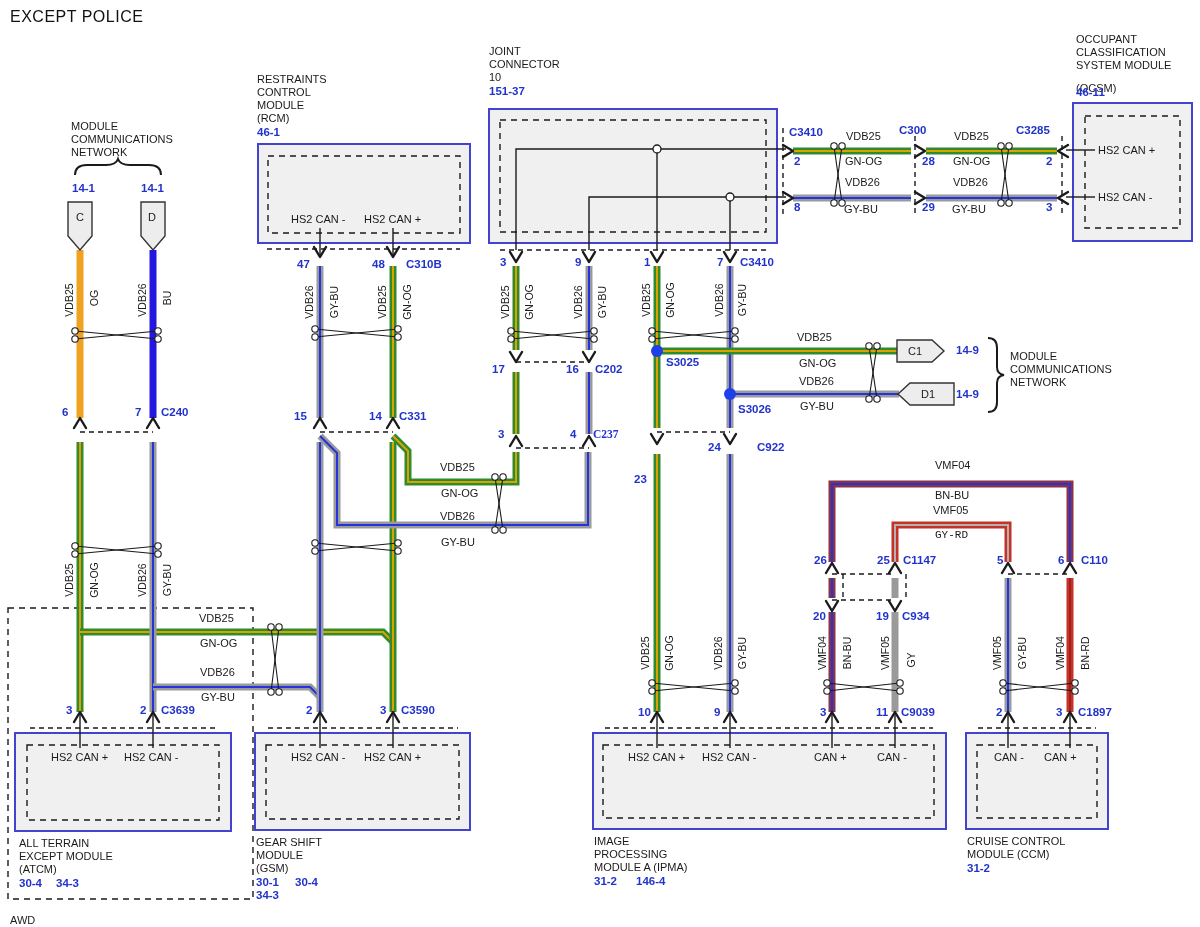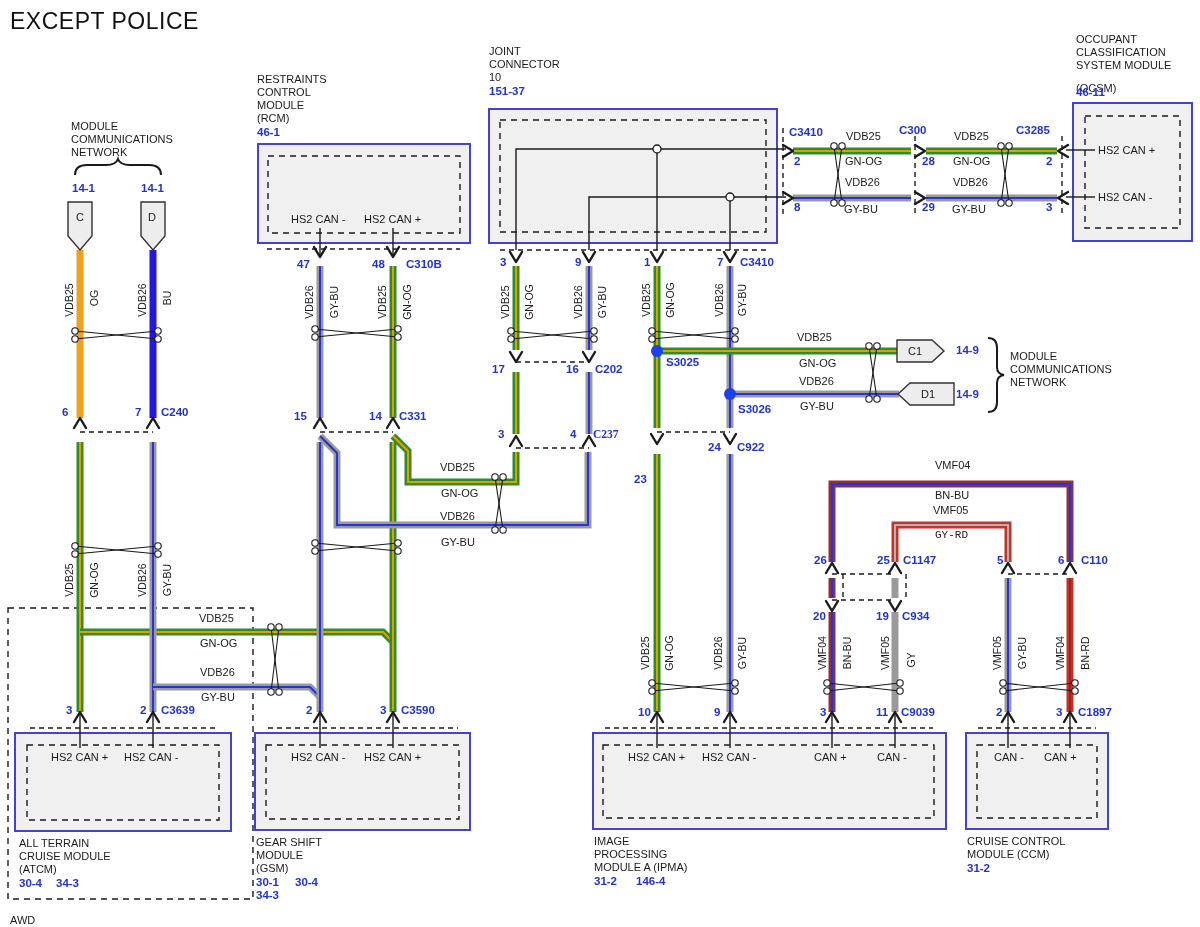--- a/index.html
+++ b/index.html
@@ -3,21 +3,21 @@
 <meta charset="utf-8">
 <style>
   html,body{margin:0;padding:0;background:#fff;}
   .page{position:relative;width:1200px;height:927px;background:#ffffff;overflow:hidden;
         font-family:"Liberation Sans",sans-serif;}
   #diagram-svg{position:absolute;left:0;top:0;}
   #labels{position:absolute;left:0;top:0;width:1200px;height:927px;}
   .lbl{position:absolute;white-space:pre;font-size:11px;line-height:1.15;color:var(--text);}
   .b{color:var(--blue);font-weight:700;font-size:11.5px;}
   .rot{transform:translate(-50%,-50%) rotate(-90deg);font-size:10.5px;}
-  .title{font-size:23px;letter-spacing:.5px;color:#111;}
+  .title{font-size:16px;letter-spacing:.5px;color:#111;}
 </style>
 </head>
 <body>
 
 <div class="page">
   <svg id="diagram-svg" width="1200" height="927" viewBox="0 0 1200 927">
       <rect x="8" y="608" width="245" height="291" fill="none" stroke="#1a1a1a" stroke-width="1.4" stroke-dasharray="6 5"></rect>
       <rect x="258" y="144" width="212" height="99" fill="#f0f0f0" stroke="#4343cf" stroke-width="2"></rect>
       <rect x="268" y="156" width="192" height="77" fill="none" stroke="#1a1a1a" stroke-width="1.4" stroke-dasharray="6 5"></rect>
       <rect x="489" y="109" width="288" height="134" fill="#f0f0f0" stroke="#4343cf" stroke-width="2"></rect>
@@ -292,21 +292,21 @@
       <div class="lbl" style="left: 201px; top: 691px;">GY-BU</div>
       <div class="lbl b" style="left: 66px; top: 704px;">3</div>
       <div class="lbl b" style="left: 140px; top: 704px;">2</div>
       <div class="lbl b" style="left: 161px; top: 704px;">C3639</div>
       <div class="lbl b" style="left: 306px; top: 704px;">2</div>
       <div class="lbl b" style="left: 380px; top: 704px;">3</div>
       <div class="lbl b" style="left: 401px; top: 704px;">C3590</div>
       <div class="lbl" style="left: 51px; top: 751px;">HS2 CAN +</div>
       <div class="lbl" style="left: 124px; top: 751px;">HS2 CAN -</div>
       <div class="lbl" style="left: 19px; top: 837px;">ALL TERRAIN</div>
-      <div class="lbl" style="left: 19px; top: 850px;">CRUISE MODULE</div>
+      <div class="lbl" style="left: 19px; top: 850px;">EXCEPT MODULE</div>
       <div class="lbl" style="left: 19px; top: 863px;">(ATCM)</div>
       <div class="lbl b" style="left: 19px; top: 877px;">30-4</div>
       <div class="lbl b" style="left: 56px; top: 877px;">34-3</div>
       <div class="lbl" style="left: 10px; top: 902px; margin-top: 12px;">AWD</div>
       <div class="lbl" style="left: 291px; top: 751px;">HS2 CAN -</div>
       <div class="lbl" style="left: 364px; top: 751px;">HS2 CAN +</div>
       <div class="lbl" style="left: 256px; top: 836px;">GEAR SHIFT</div>
       <div class="lbl" style="left: 256px; top: 849px;">MODULE</div>
       <div class="lbl" style="left: 256px; top: 862px;">(GSM)</div>
       <div class="lbl b" style="left: 256px; top: 876px;">30-1</div>
@@ -364,21 +364,21 @@
       <div class="lbl" style="left: 800px; top: 400px;">GY-BU</div>
       <div class="lbl" style="left: 908px; top: 345px;">C1</div>
       <div class="lbl" style="left: 921px; top: 388px;">D1</div>
       <div class="lbl b" style="left: 956px; top: 344px;">14-9</div>
       <div class="lbl b" style="left: 956px; top: 388px;">14-9</div>
       <div class="lbl" style="left: 1010px; top: 350px;">MODULE</div>
       <div class="lbl" style="left: 1010px; top: 363px;">COMMUNICATIONS</div>
       <div class="lbl" style="left: 1010px; top: 376px;">NETWORK</div>
       <div class="lbl b" style="left: 634px; top: 441px; margin-top: 32px;">23</div>
       <div class="lbl b" style="left: 708px; top: 441px;">24</div>
-      <div class="lbl b" style="left: 737px; top: 441px;">C922</div>
+      <div class="lbl b" style="left: 757px; top: 441px;">C922</div>
       <div class="lbl rot" style="left: 645px; top: 653px;">VDB25</div>
       <div class="lbl rot" style="left: 669px; top: 653px;">GN-OG</div>
       <div class="lbl rot" style="left: 718px; top: 653px;">VDB26</div>
       <div class="lbl rot" style="left: 742px; top: 653px;">GY-BU</div>
       <div class="lbl b" style="left: 638px; top: 706px;">10</div>
       <div class="lbl b" style="left: 714px; top: 706px;">9</div>
       <div class="lbl b" style="left: 789px; top: 126px;">C3410</div>
       <div class="lbl b" style="left: 794px; top: 155px;">2</div>
       <div class="lbl b" style="left: 794px; top: 201px;">8</div>
       <div class="lbl" style="left: 846px; top: 130px;">VDB25</div>

